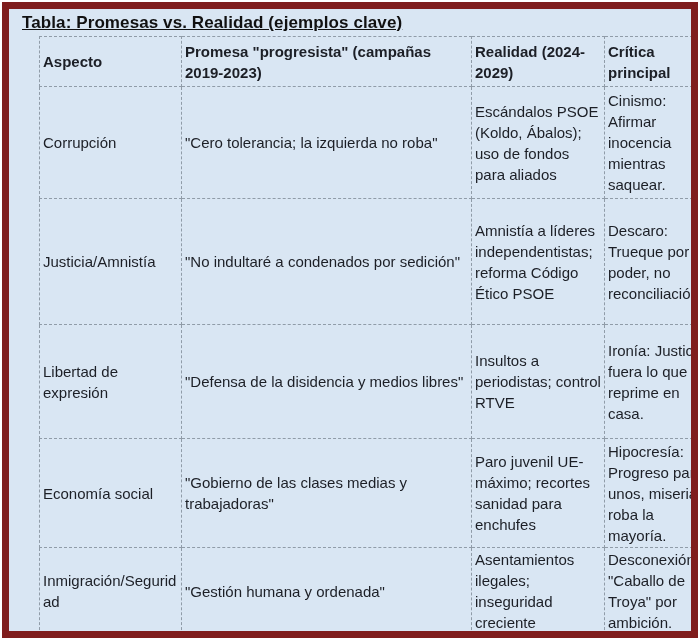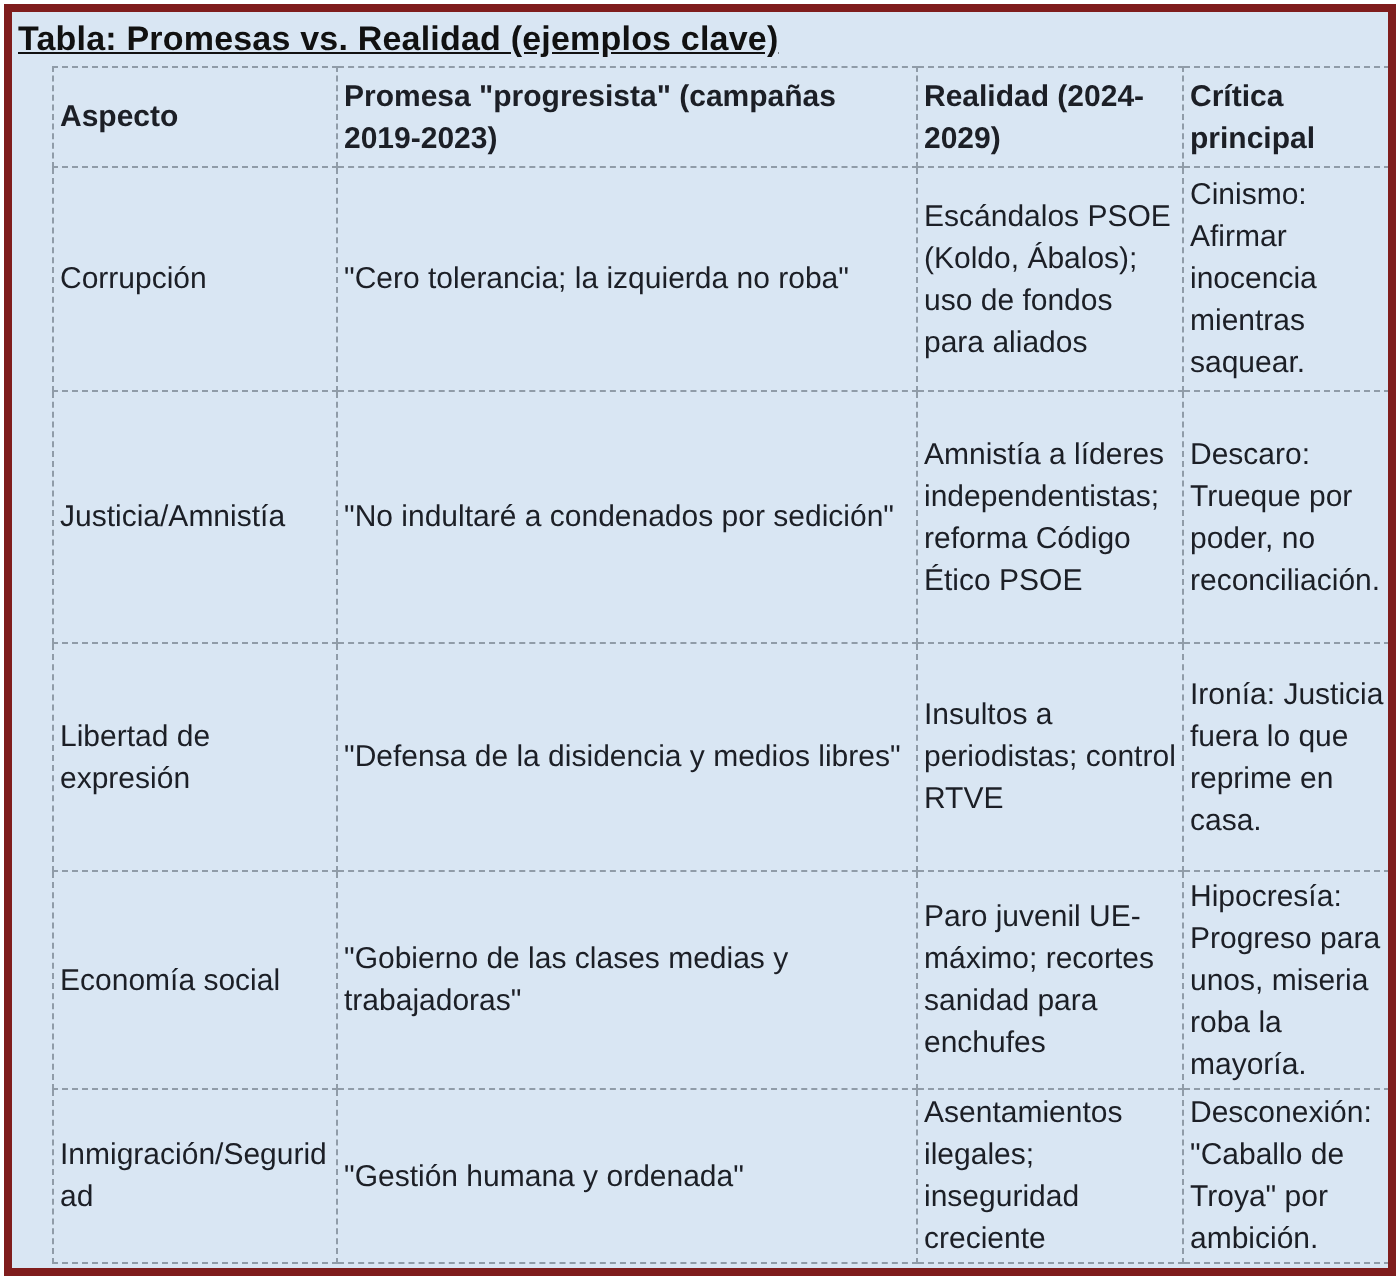--- a/index.html
+++ b/index.html
@@ -5,23 +5,23 @@
   html, body {
     margin: 0; padding: 0;
     width: 700px; height: 640px;
     background: #ffffff;
     overflow: hidden;
     font-family: "Liberation Sans", "DejaVu Sans", sans-serif;
   }
   .frame {
     position: absolute;
     left: 2px; top: 2px; right: 2px; bottom: 2px;
-    border: 4px solid #7f1d1d;
+    border: 7px solid #7f1d1d;
     background: #d9e6f3;
-    padding: 3px 0;
+    padding: 3px 10px;
     box-sizing: border-box;
     overflow: hidden;
   }
   .doc-title {
     font-size: 17px;
     font-weight: bold;
     color: #111111;
     text-decoration: underline;
     margin: 1px 0 3px 3px;
     letter-spacing: 0.1px;

